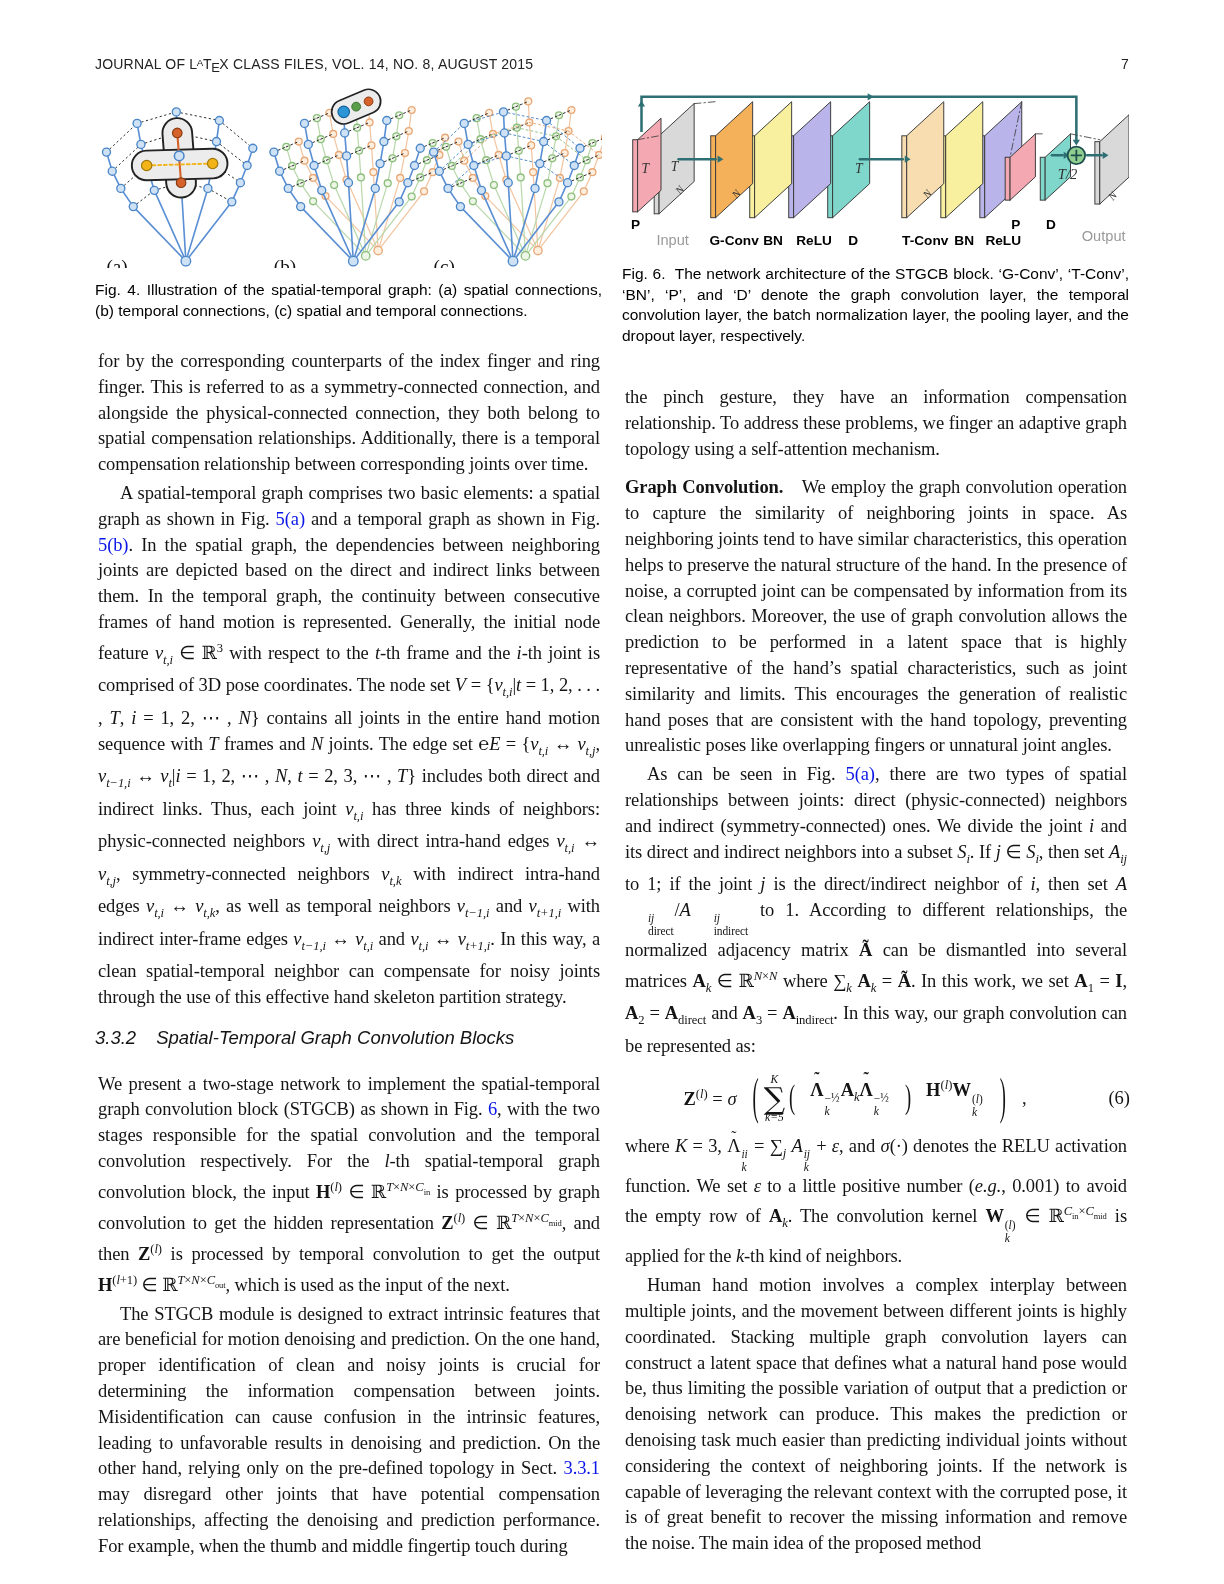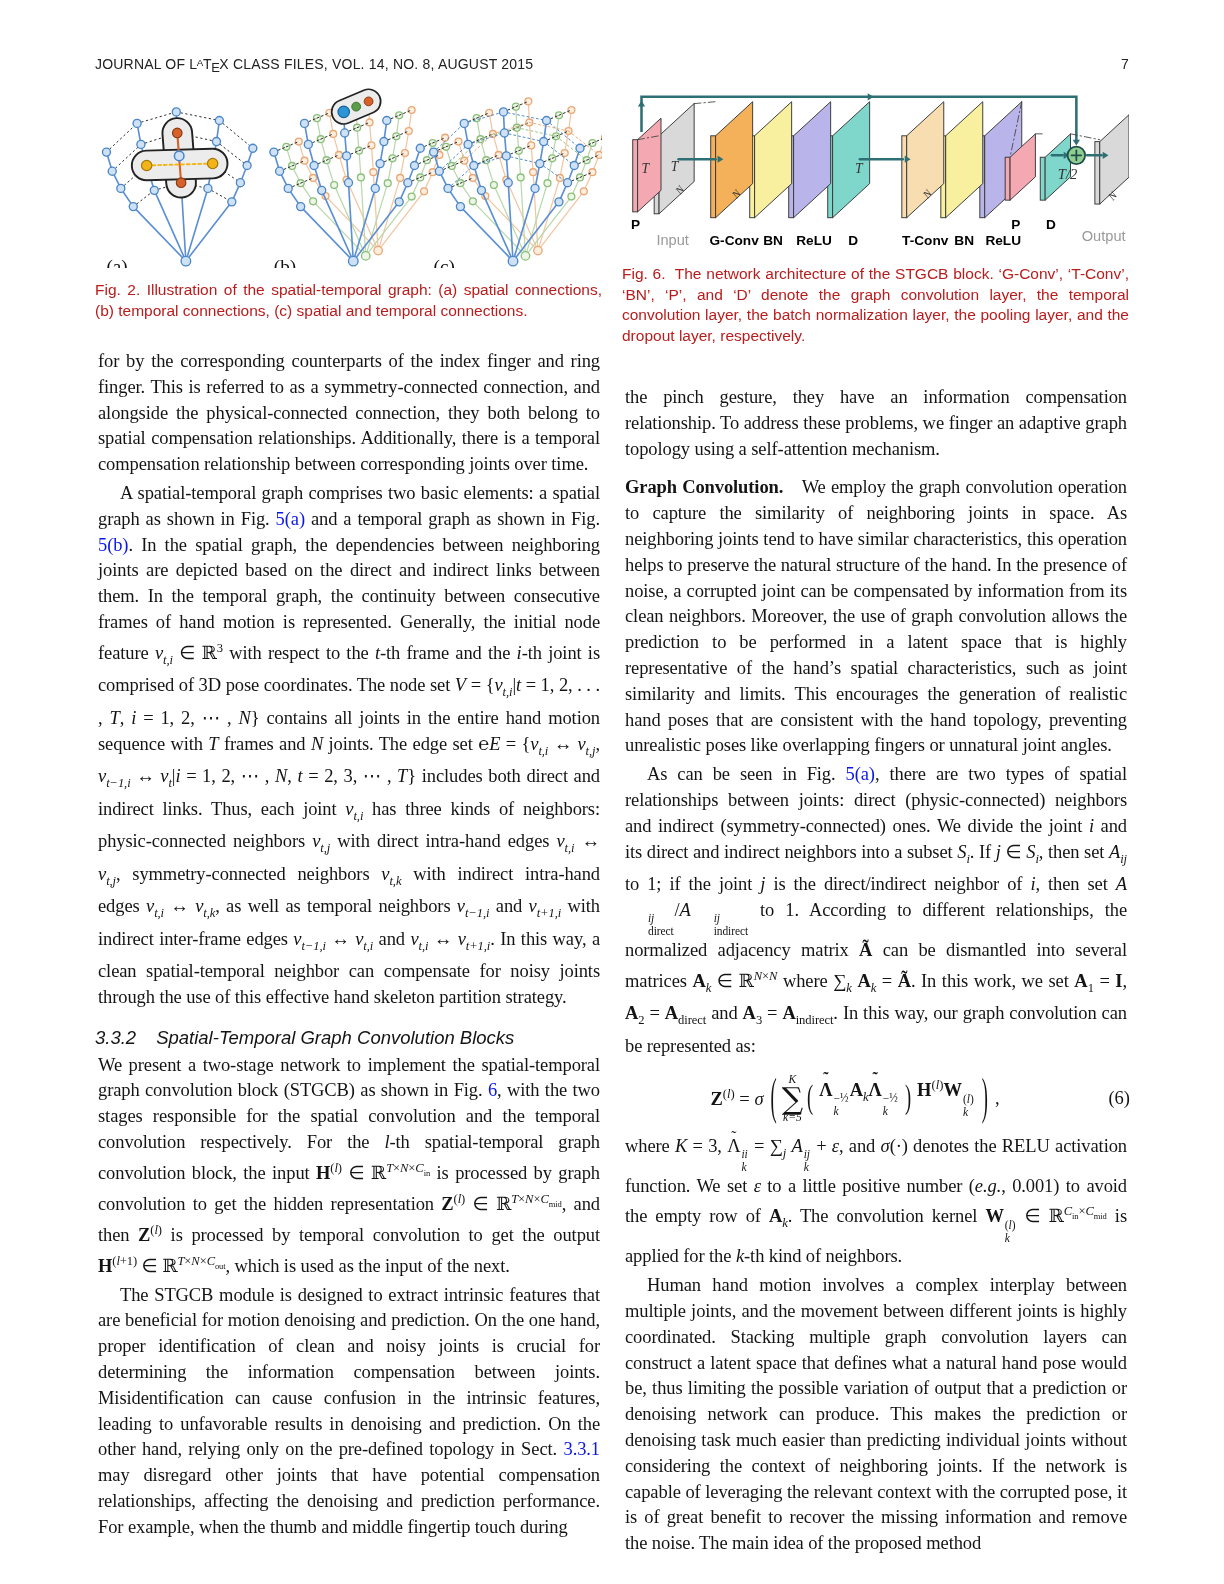--- a/index.html
+++ b/index.html
@@ -8,49 +8,49 @@
   
   .hdr{position:absolute;left:95px;top:56px;width:1034px;display:flex;justify-content:space-between;
        font-family:"Liberation Sans",sans-serif;font-size:14px;color:#222;letter-spacing:.2px;}
   .lxa{font-size:70%;vertical-align:.28em;margin:0 -.05em;}
   .lxe{font-size:92%;vertical-align:-.22em;margin:0 -.05em;}
   
   .figblk{position:absolute;width:507px;}
   .fig5{left:95px;top:84px;}
   .fig6{left:622px;top:82px;}
   .figcap{font-family:"Liberation Sans",sans-serif;font-size:15.5px;line-height:20.6px;
-          text-align:justify;color:#b91c1c;margin-top:8px;}
+          text-align:justify;color:#000000;margin-top:8px;}
   
   .col{position:absolute;width:508px;}
   .col-left{left:95px;top:346px;}
   .col-right{left:622px;top:382px;}
   p.body{font-size:18.5px;line-height:25.8px;text-align:justify;margin:3px;letter-spacing:-0.1px;}
   p.ind{text-indent:22px;}
   .ref{color:var(--link,#0a16e8);}
   .subsub{font-family:"Liberation Sans",sans-serif;font-style:italic;font-weight:normal;
-          font-size:18.5px;margin:16px 0 4px 0;}
+          font-size:18.5px;margin:16px 0 23px 0;}
   .subsub .num{margin-right:20px;}
   .bb{font-family:"DejaVu Serif","DejaVu Sans",serif;}
   sub,sup{font-size:68%;}
   .stk{display:inline-flex;flex-direction:column;align-items:flex-start;vertical-align:-0.55em;
        font-size:62%;line-height:1.12;margin:0 1px;}
   .tld{position:relative;display:inline-block;}
   .tld::after{content:"\02DC";position:absolute;left:50%;transform:translateX(-50%);top:-0.62em;font-size:85%;}
   .bold{font-weight:bold;}
   
   .eqline{display:flex;align-items:center;margin:14px 0 10px 0;font-size:18.5px;}
   .eqbody{flex:1;display:flex;justify-content:center;align-items:center;}
   .eqno{width:42px;text-align:right;}
   .sum{display:inline-flex;flex-direction:column;align-items:center;line-height:1;margin:0 3px;}
   .sum .top{font-size:11.5px;font-style:italic;}
   .sum .sym{font-size:30px;font-family:"DejaVu Serif",serif;line-height:.9;}
   .sum .bot{font-size:11.5px;font-style:italic;}
   .bigp{display:inline-block;transform:scaleY(2.7);font-weight:300;padding:0 2px;}
   .midp{display:inline-block;transform:scaleY(1.8);padding:0 1px;}
-  .eqfrag{margin:0 5px;}
+  .eqfrag{margin:0 14px;}
 </style>
 </head>
 <body>
 
 <div class="page">
 
   <div class="hdr">
     <span>JOURNAL OF L<span class="lxa">A</span>T<span class="lxe">E</span>X CLASS FILES, VOL. 14, NO. 8, AUGUST 2015</span>
     <span>7</span>
   </div>
@@ -354,21 +354,21 @@
           <circle cx="472" cy="13" r="4.2" fill="#cfe2f5" stroke="#4a86c8" stroke-width="1.4"></circle>
           <circle cx="485" cy="98" r="4.2" fill="#cfe2f5" stroke="#4a86c8" stroke-width="1.4"></circle>
           <circle cx="494" cy="78" r="4.2" fill="#cfe2f5" stroke="#4a86c8" stroke-width="1.4"></circle>
           <circle cx="501" cy="60" r="4.2" fill="#cfe2f5" stroke="#4a86c8" stroke-width="1.4"></circle>
           <circle cx="507" cy="42" r="4.2" fill="#cfe2f5" stroke="#4a86c8" stroke-width="1.4"></circle>
         </g>
         <text x="12" y="172" font-family="&quot;Liberation Serif&quot;,serif" font-size="20px" fill="#111">(a)</text>
         <text x="187" y="172" font-family="&quot;Liberation Serif&quot;,serif" font-size="20px" fill="#111">(b)</text>
         <text x="354" y="172" font-family="&quot;Liberation Serif&quot;,serif" font-size="20px" fill="#111">(c)</text>
       </svg>
-    <div class="figcap">Fig. 2. Illustration of the spatial-temporal graph: (a) spatial connections, (b) temporal connections, (c) spatial and temporal connections.</div>
+    <div class="figcap">Fig. 4. Illustration of the spatial-temporal graph: (a) spatial connections, (b) temporal connections, (c) spatial and temporal connections.</div>
   </div>
 
   <div class="figblk fig6">
     <svg id="fig6svg" width="507" height="170" viewBox="0 0 520 172">
         <polyline points="20,50 20,14 466,14 466,60" fill="none" stroke="#2e6f74" stroke-width="2.6"></polyline>
         <polygon points="16.25,24 20,18 23.75,24" fill="#2e6f74"></polygon>
         <polygon points="252,10.25 258,14 252,17.75" fill="#2e6f74"></polygon>
         <polygon points="462.25,58 466,64 469.75,58" fill="#2e6f74"></polygon>
         <rect x="33" y="54" width="5" height="80" fill="#d9d9d9" stroke="#3a3a3a" stroke-width="1"></rect>
         <polygon points="38,54 74,20.879999999999995 74,100.88 38,134" fill="#d9d9d9" stroke="#3a3a3a" stroke-width="1"></polygon>

